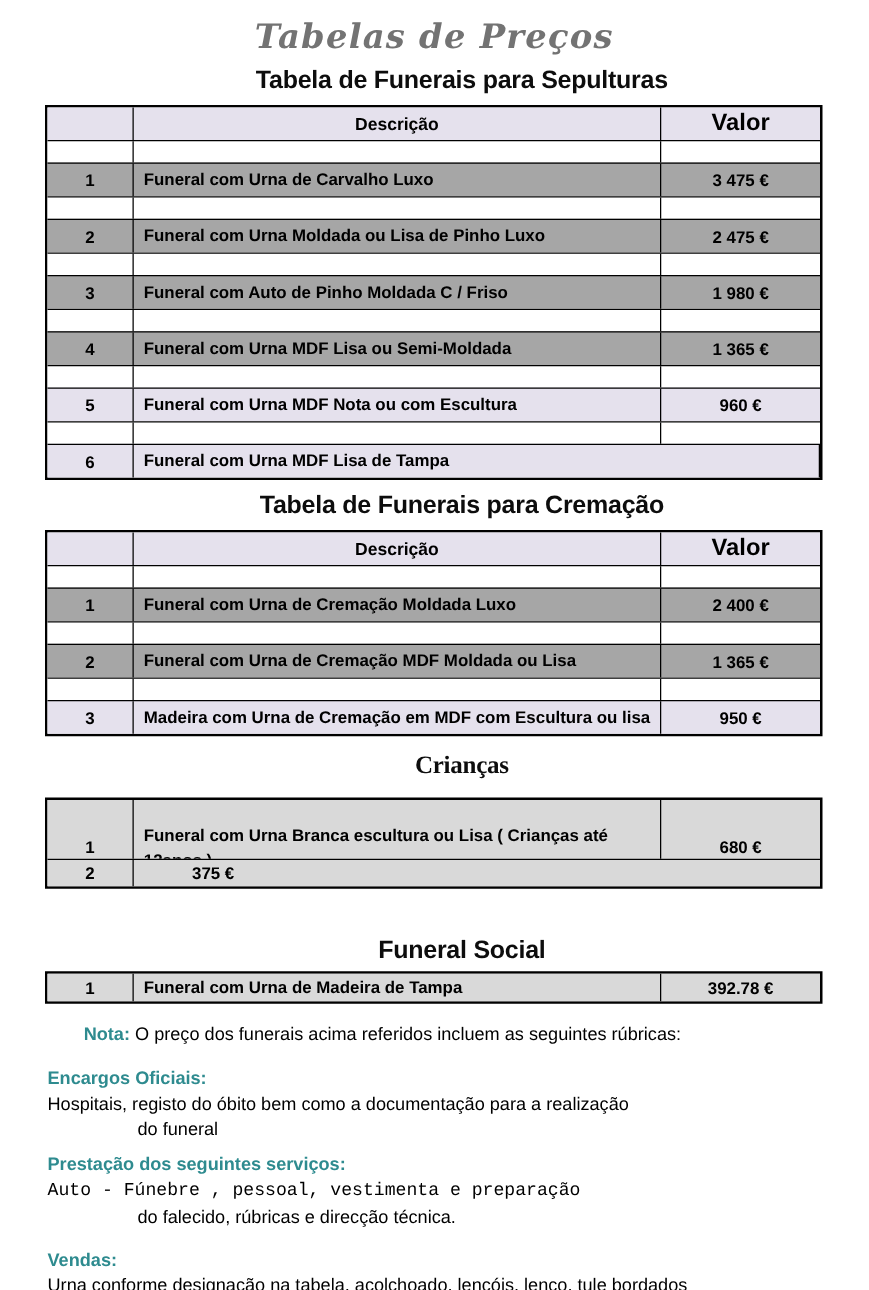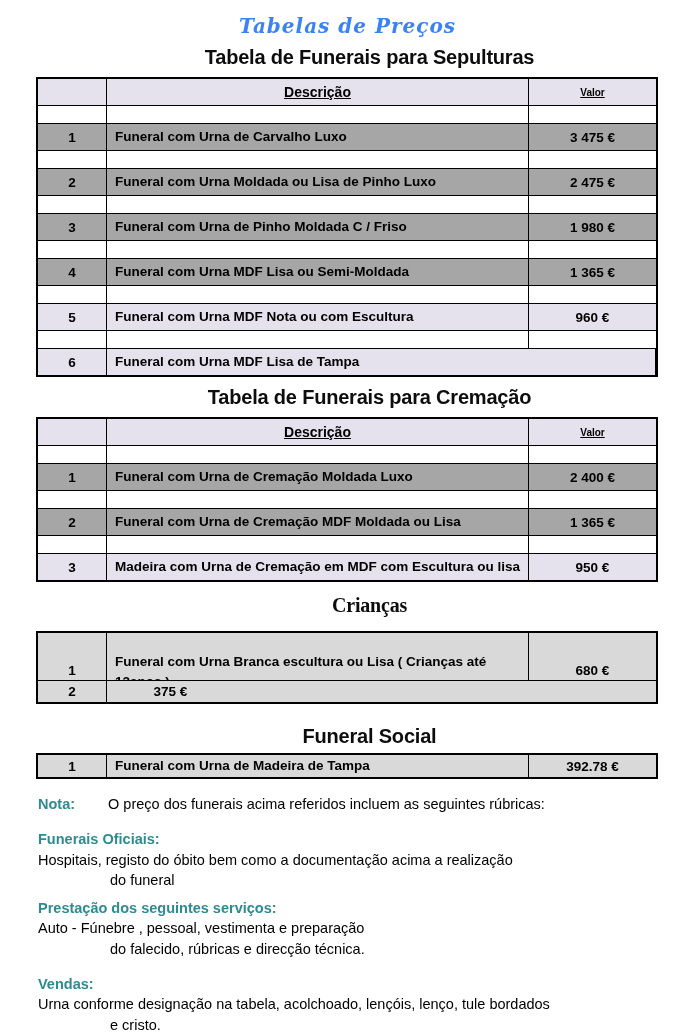--- a/index.html
+++ b/index.html
@@ -12,38 +12,38 @@
     overflow: hidden;
   }
   .page { padding-top: 12px; }
 
   
   .doc-title {
     text-align: center;
     font-family: "DejaVu Serif", serif;
     font-style: italic;
     font-weight: bold;
-    font-size: 20px;
+    font-size: 27px;
     letter-spacing: 1px;
-    color: #3b82f6;
+    color: #737373;
     margin: 2px 0 4px 0;
   }
 
   .section-heading {
     text-align: center;
     font-weight: bold;
     font-size: 20px;
     color: #0d0d0d;
     margin: 8px 0 8px 0;
     letter-spacing: -0.2px;
     padding-left: 44px;
   }
   .section-heading.cremacao { margin-top: 9px; }
   .section-heading.criancas { margin-top: 12px; margin-bottom: 14px; font-family: Liberation Serif, serif; }
-  .section-heading.social   { margin-top: 21px; margin-bottom: 5px; }
+  .section-heading.social   { margin-top: 38px; margin-bottom: 5px; }
 
   
   .ptable {
     width: 622px;
     margin-left: 36px;
     border: 2px solid #000;
   }
   .trow { display: flex; border-top: 1px solid #000; background: #fff; }
   .trow:first-child { border-top: none; }
   .cell {
@@ -51,41 +51,41 @@
     font-size: 13.5px;
     display: flex;
     align-items: center;
     overflow: hidden;
   }
   .c-num  { width: 69px;  justify-content: center; border-right: 1.5px solid #000; }
   .c-desc { flex: 1; padding-left: 8px; border-right: 1.5px solid #000; white-space: pre-line; line-height: 1.45; }
   .c-val  { width: 127px; justify-content: center; }
 
   .trow        { height: 27px; }
-  .trow.thead  { height: 26px; background: #e5e1ed; text-decoration: underline; }
+  .trow.thead  { height: 26px; background: #e5e1ed; }
   .thead .c-desc { justify-content: center; padding-left: 0; font-size: 14px; }
-  .thead .c-val  { font-size: 10px; }
+  .thead .c-val  { font-size: 19px; }
   .trow.spacer { height: 18px; background: #ffffff; }
   .trow.gray   { background: #a6a6a6; }
   .trow.lav    { background: #e5e1ed; }
   .trow.lt     { background: #d9d9d9; }
 
   .compact .trow { height: 22px; }
   .compact .trow.tall { height: 47px; }
   .tall .c-desc { align-items: flex-start; padding-top: 19px; }
   .tall .c-num, .tall .c-val { align-items: flex-end; padding-bottom: 2px; }
 
   
   .notes {
     margin: 15px 18px 0 38px;
     font-size: 14.5px;
   }
   .note { margin-bottom: 8px; line-height: 1.4; }
   .note .lbl { color: #2e8b8f; font-weight: bold; }
-  .note .lbl.wide { display: inline-block; min-width: 66px; }
+  .note .lbl.wide { display: inline-block; min-width: 66px; text-align: right; }
   .note .cont { margin-left: 72px; }
   .note.gap  { margin-bottom: 15px; }
 </style>
 </head>
 <body>
 
 <div class="page">
 
   <div class="doc-title">Tabelas de Preços</div>
 
@@ -116,21 +116,21 @@
         <div class="cell c-desc">Funeral com Urna Moldada ou Lisa de Pinho Luxo</div>
         <div class="cell c-val">2 475 €</div>
       </div>
       <div class="trow spacer">
         <div class="cell c-num"></div>
         <div class="cell c-desc"></div>
         <div class="cell c-val"></div>
       </div>
       <div class="trow gray">
         <div class="cell c-num">3</div>
-        <div class="cell c-desc">Funeral com Urna de Pinho Moldada  C / Friso</div>
+        <div class="cell c-desc">Funeral com Auto de Pinho Moldada  C / Friso</div>
         <div class="cell c-val">1 980 €</div>
       </div>
       <div class="trow spacer">
         <div class="cell c-num"></div>
         <div class="cell c-desc"></div>
         <div class="cell c-val"></div>
       </div>
       <div class="trow gray">
         <div class="cell c-num">4</div>
         <div class="cell c-desc">Funeral com Urna MDF  Lisa ou Semi-Moldada</div>
@@ -214,18 +214,18 @@
   <div class="ptable compact">
       <div class="trow lt">
         <div class="cell c-num">1</div>
         <div class="cell c-desc">Funeral com Urna de Madeira de Tampa</div>
         <div class="cell c-val">392.78 €</div>
       </div>
     </div>
 
   <div class="notes">
       <div class="note gap"><div class="lbl wide">Nota:</div> <div class="txt" style="display: inline;">O preço dos funerais acima referidos incluem as seguintes rúbricas:</div></div>
-      <div class="note"><div class="lbl">Funerais Oficiais:</div> <div class="txt" style="display: inline;">Hospitais, registo do óbito bem como a documentação acima a realização</div><div class="cont">do funeral</div></div>
-      <div class="note gap"><div class="lbl">Prestação dos seguintes serviços:</div> <div class="txt" style="display: inline;">Auto - Fúnebre , pessoal, vestimenta e preparação</div><div class="cont">do falecido, rúbricas e direcção técnica.</div></div>
+      <div class="note"><div class="lbl">Encargos Oficiais:</div> <div class="txt" style="display: inline;">Hospitais, registo do óbito bem como a documentação para a realização</div><div class="cont">do funeral</div></div>
+      <div class="note gap"><div class="lbl">Prestação dos seguintes serviços:</div> <div class="txt" style="display: inline; font-family: Liberation Mono, monospace;">Auto - Fúnebre , pessoal, vestimenta e preparação</div><div class="cont">do falecido, rúbricas e direcção técnica.</div></div>
       <div class="note gap"><div class="lbl">Vendas:</div> <div class="txt" style="display: inline;">Urna conforme designação na tabela, acolchoado, lençóis, lenço, tule bordados</div><div class="cont">e cristo.</div></div>
     </div>
 
 </div>
 
 </body></html>

